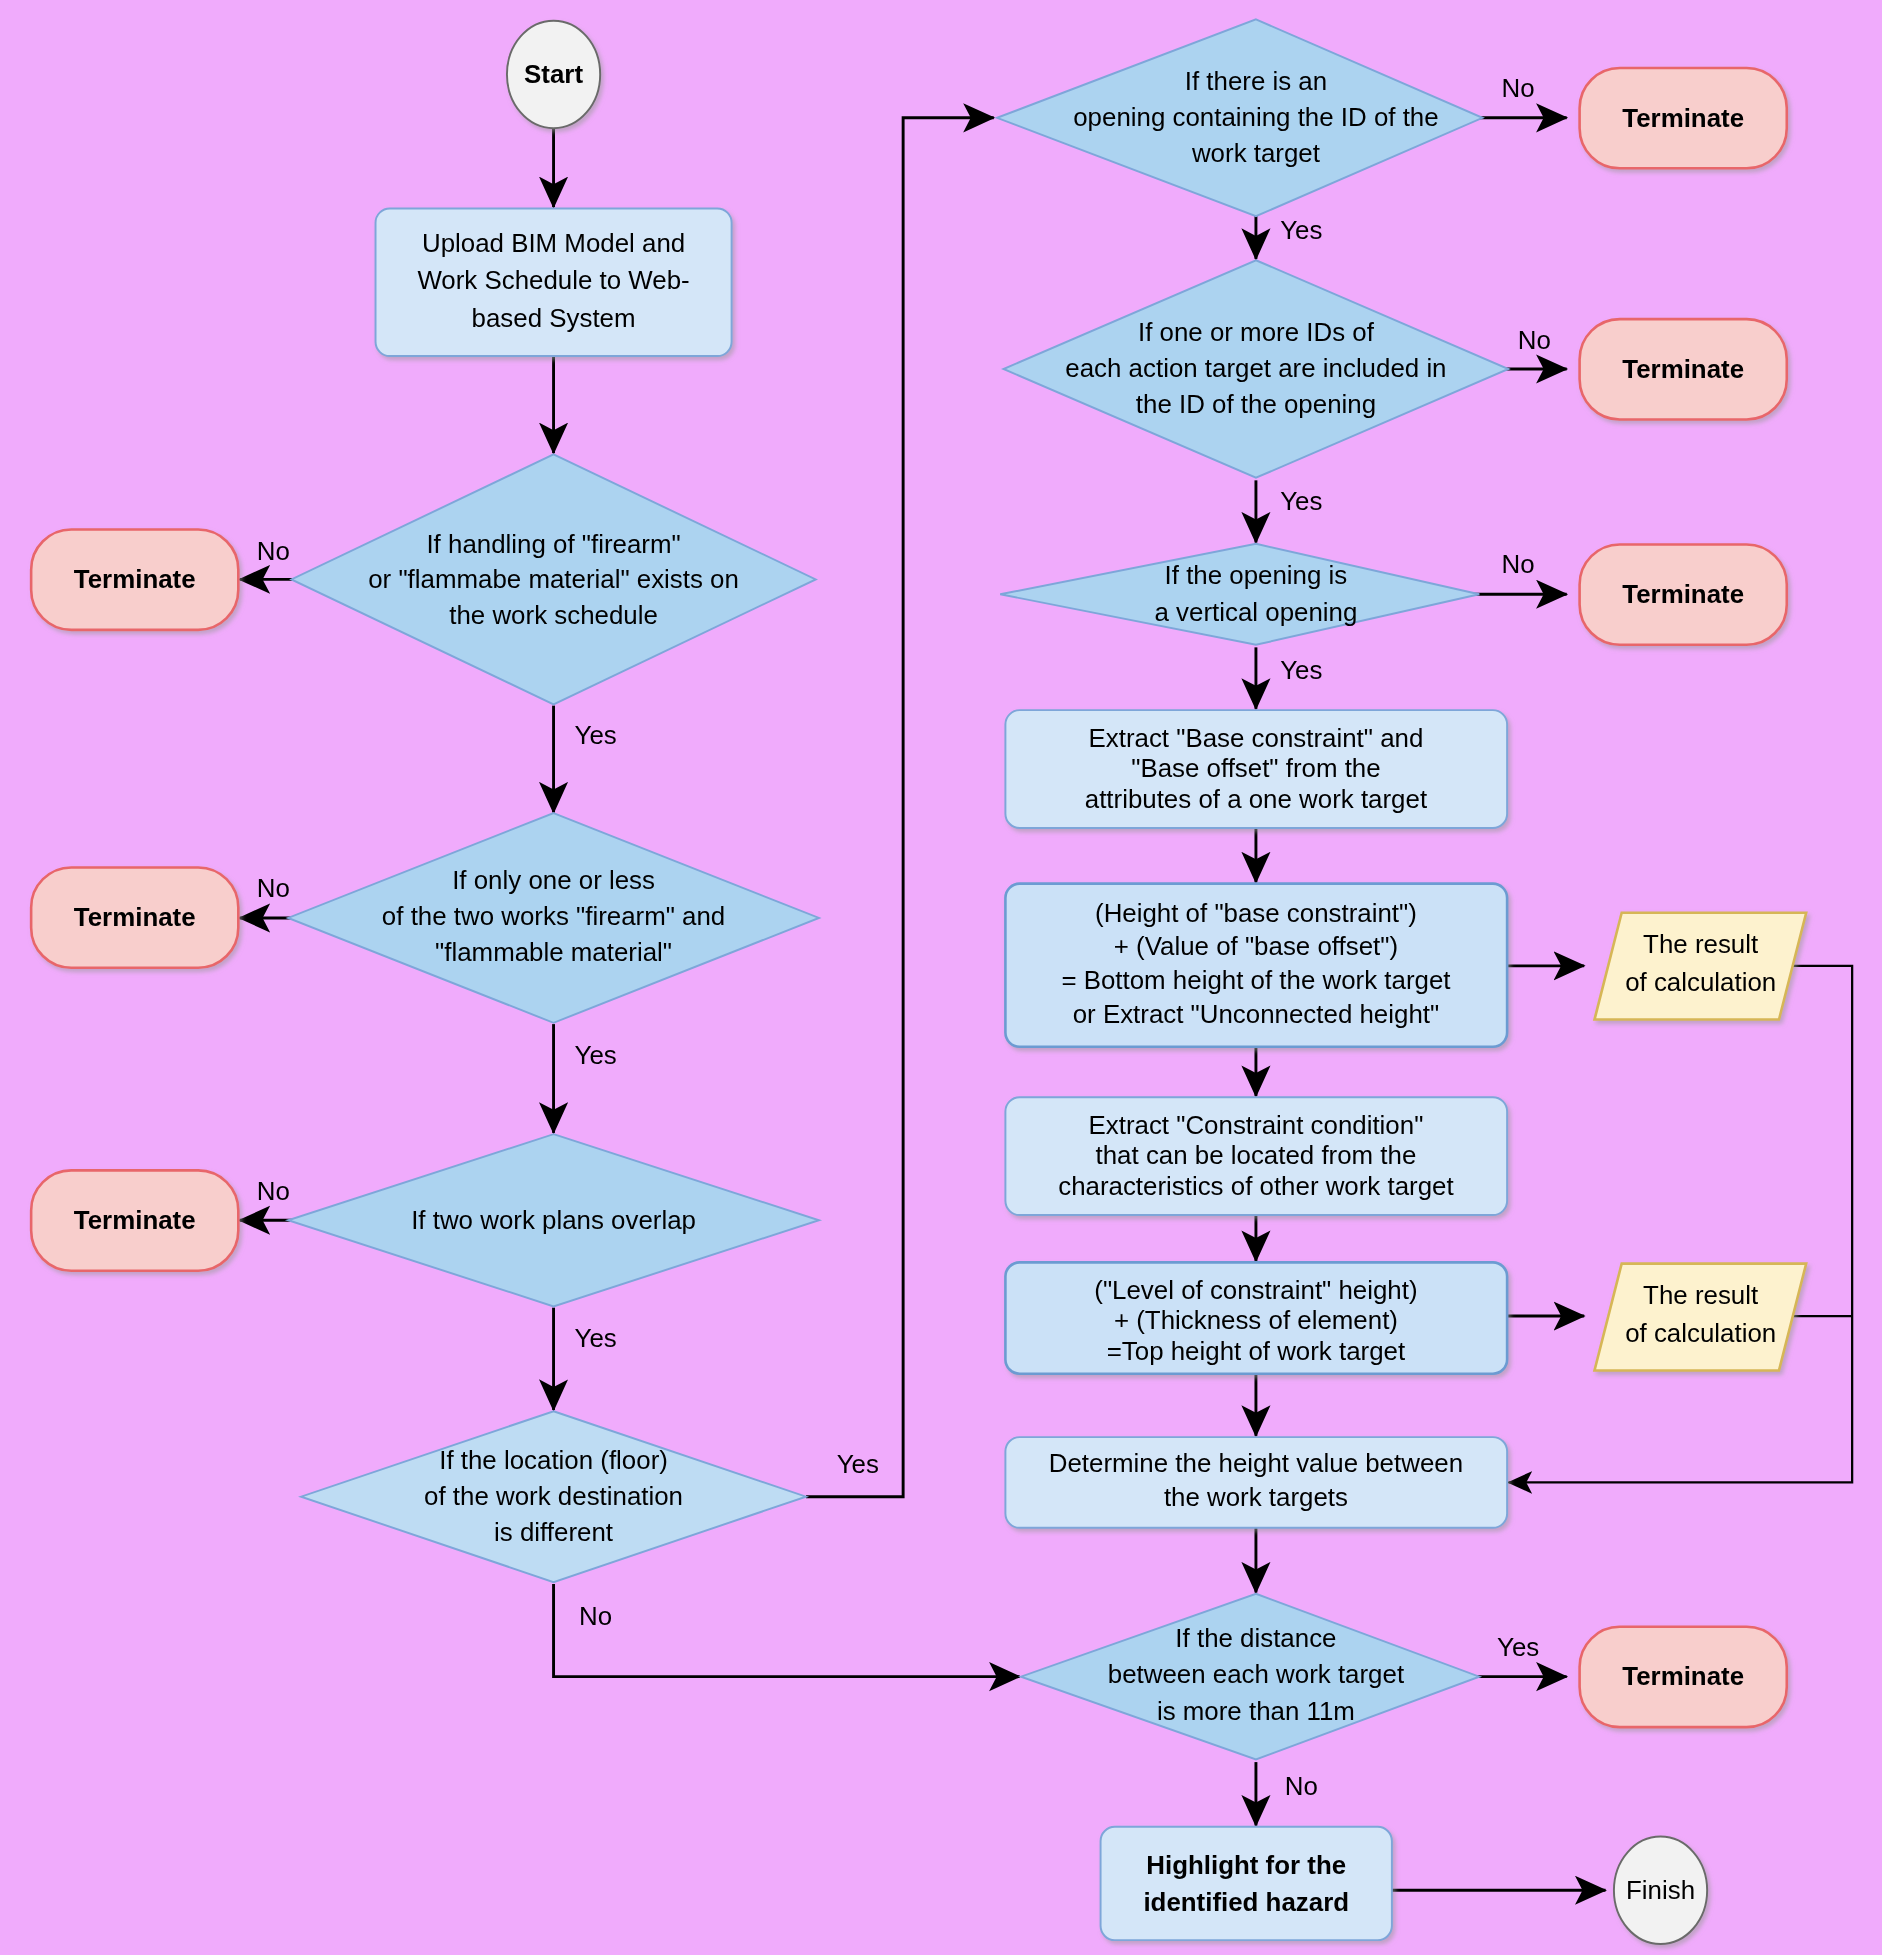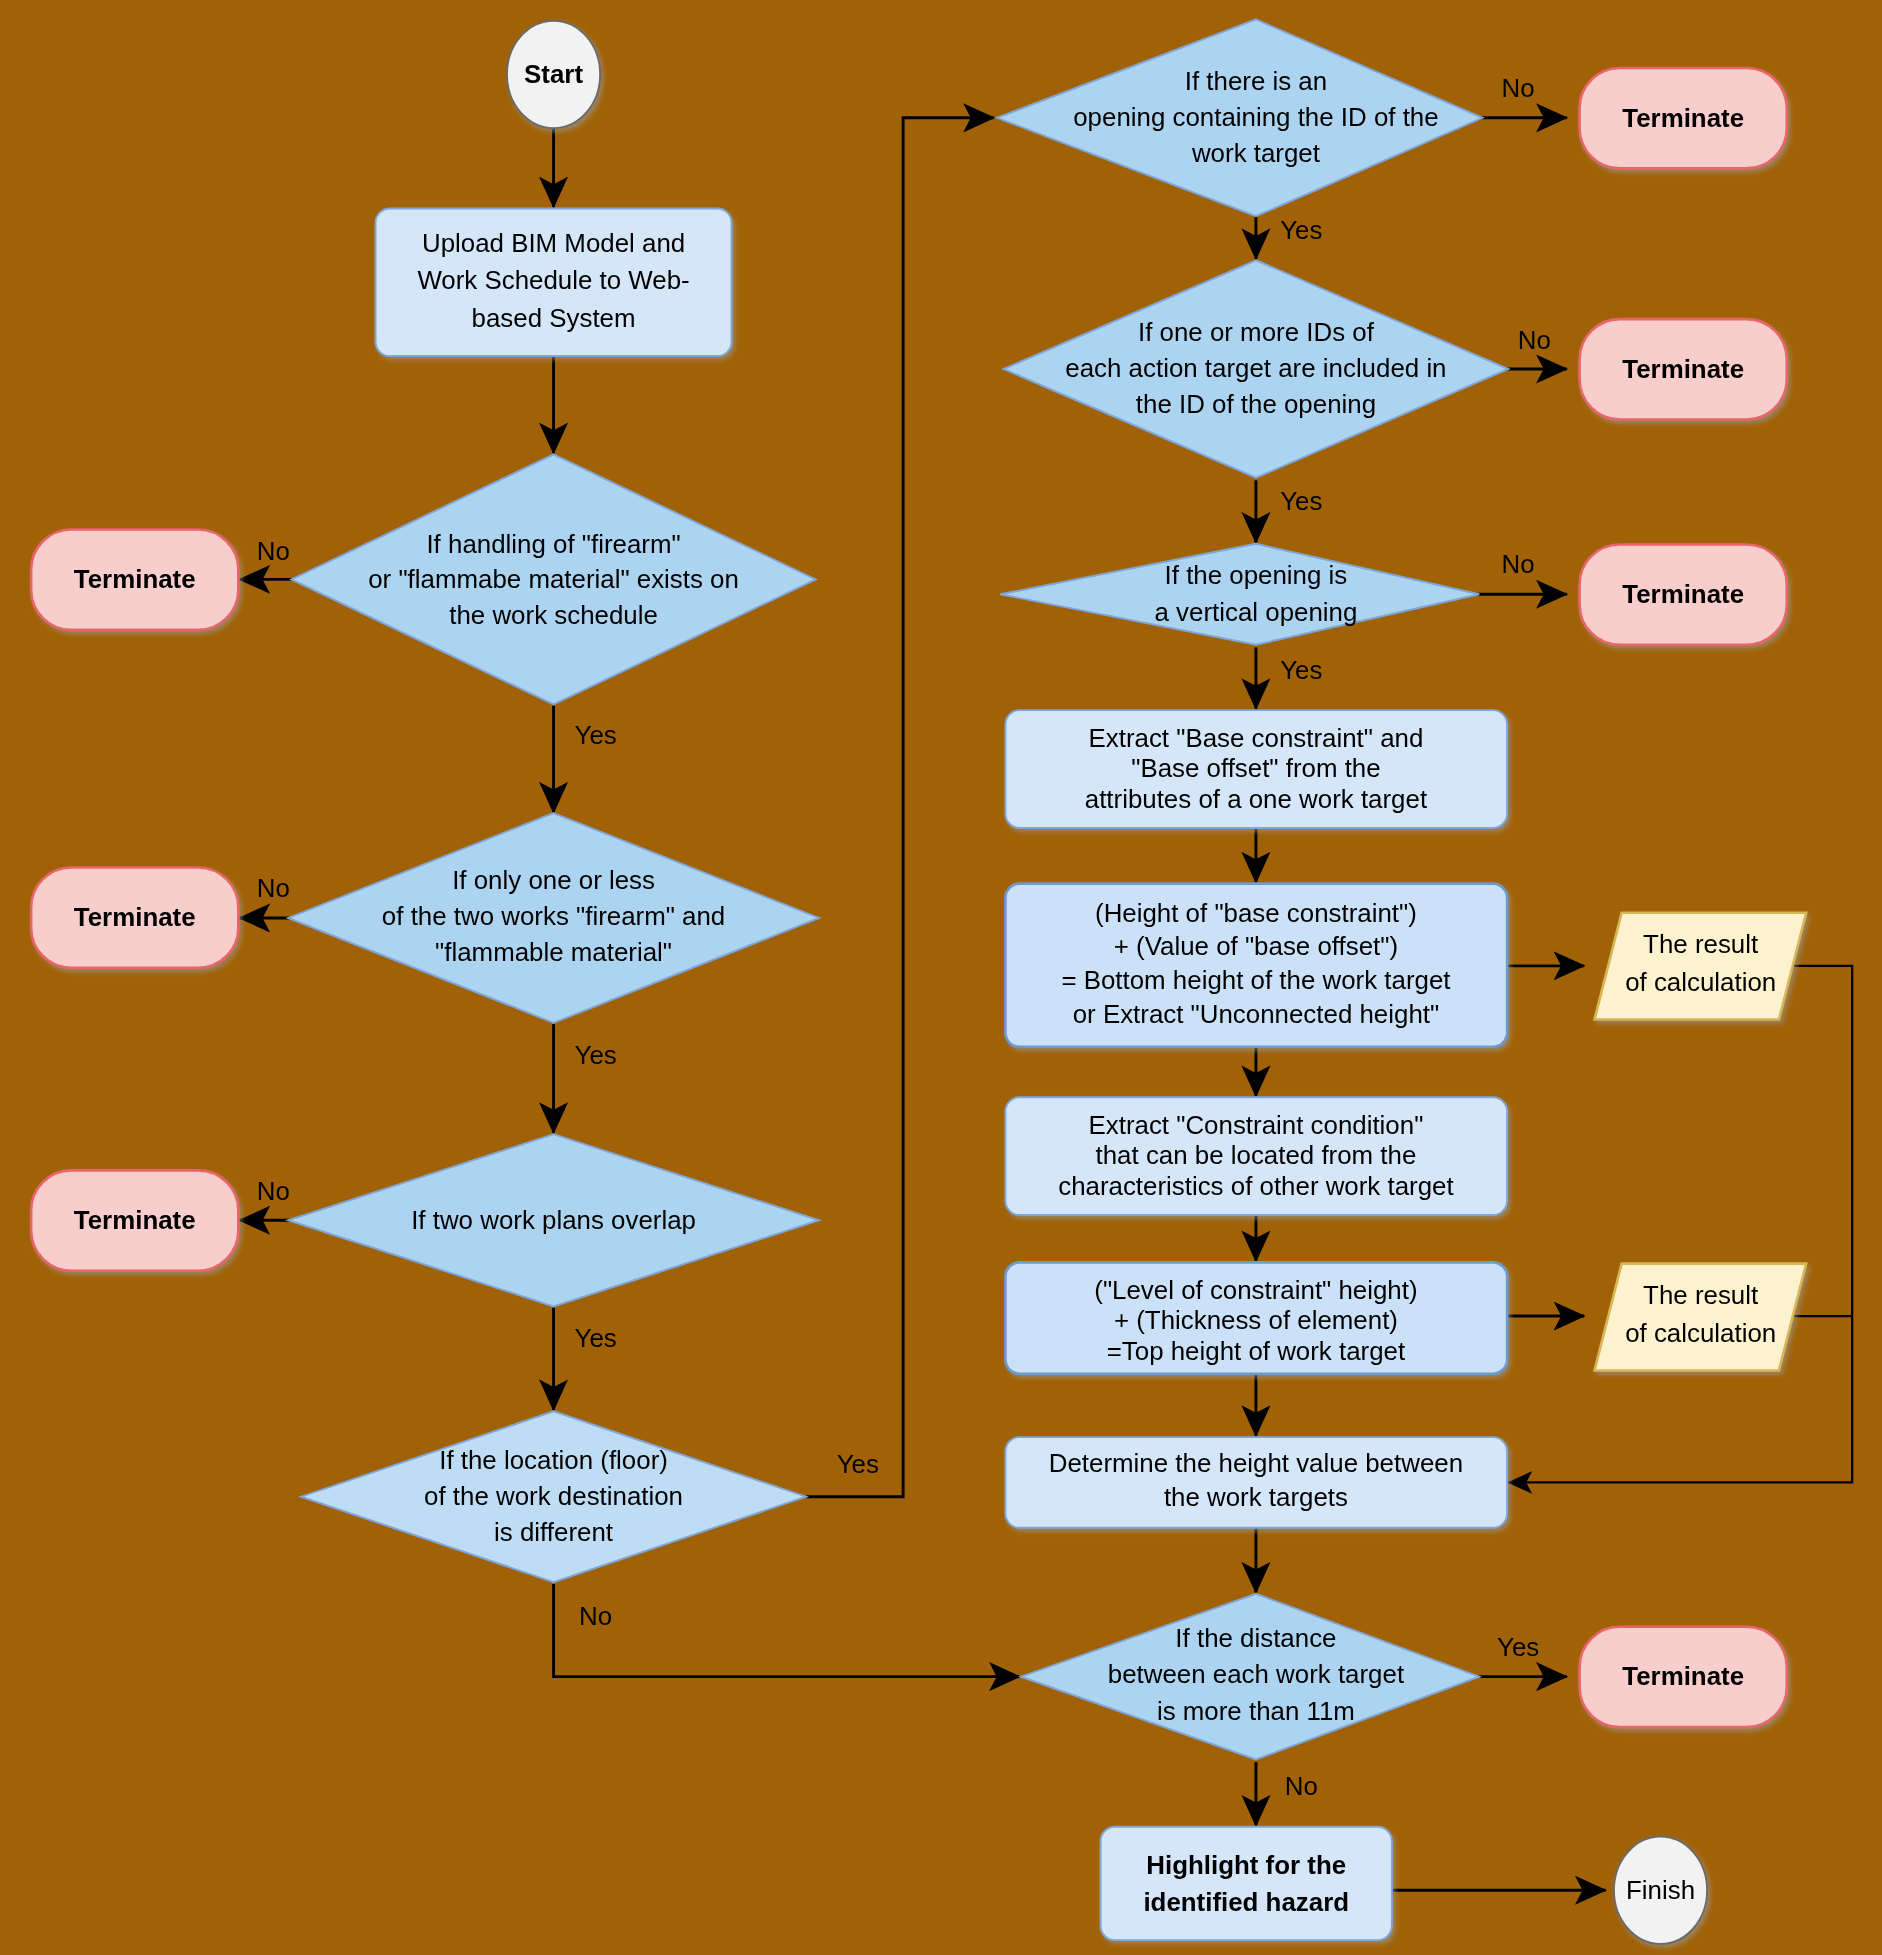--- a/index.html
+++ b/index.html
@@ -8,21 +8,21 @@
     padding: 0;
     background: #ffffff;
   }
   body {
     font-family: "Liberation Sans", sans-serif;
   }
   #canvas-wrap {
     position: relative;
     width: 1882px;
     height: 1955px;
-    background: #a16207;
+    background: #f0abfc;
     overflow: hidden;
   }
   svg#flow {
     display: block;
     width: 1882px;
     height: 1955px;
   }
   .node-text {
     font-family: "Liberation Sans", sans-serif;
     font-size: 40px;

